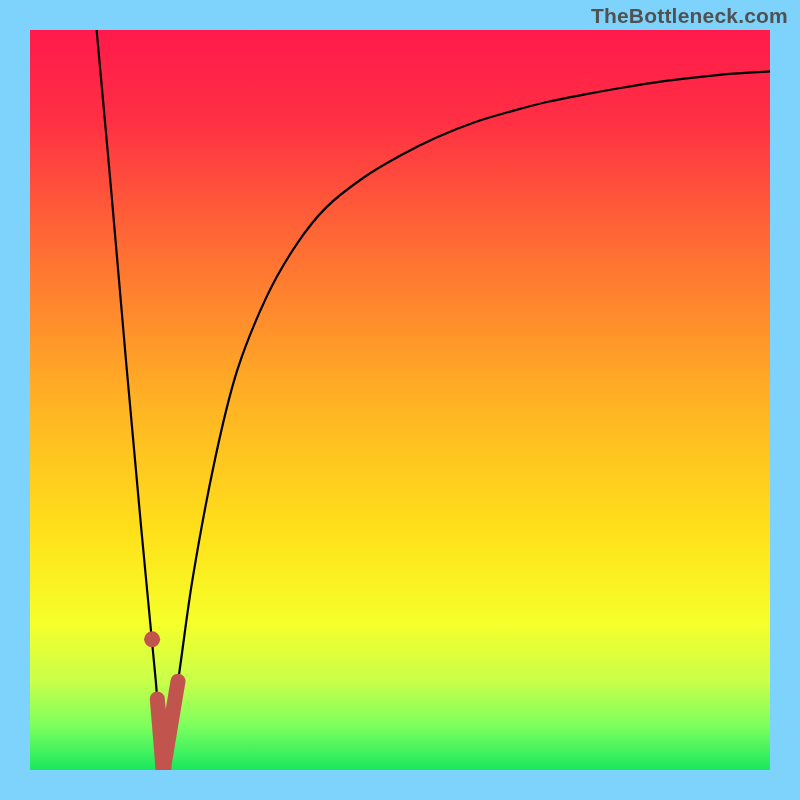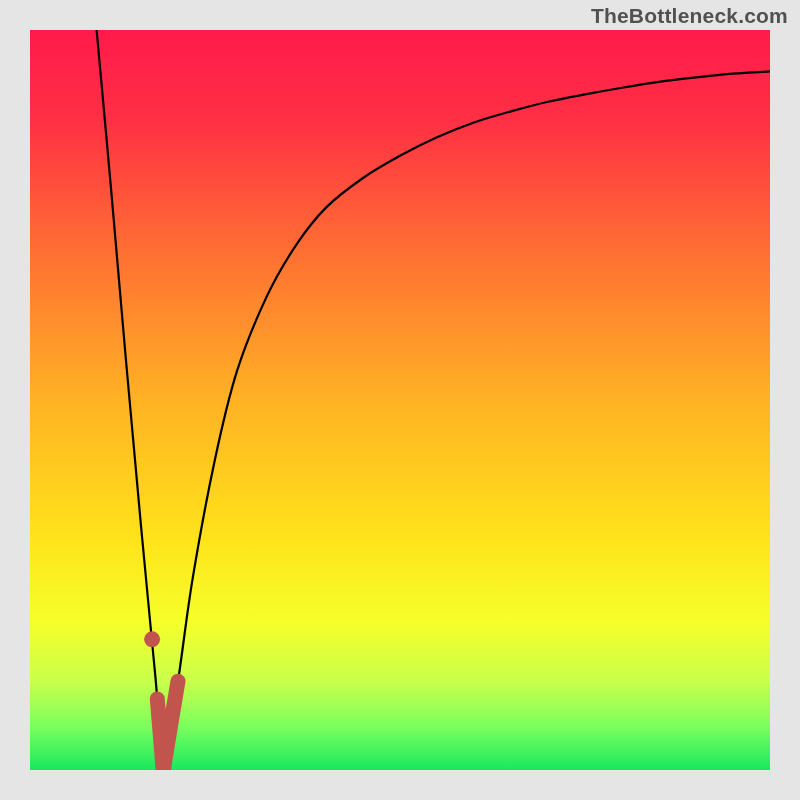--- a/index.html
+++ b/index.html
@@ -9,21 +9,21 @@
     height: 800px;
     background: #000;
     overflow: hidden;
   }
   .frame {
     position: absolute;
     left: 0;
     top: 0;
     width: 800px;
     height: 800px;
-    background: #e5e5e5;
+    background: #7dd3fc;
   }
   .plot {
     position: absolute;
     left: 30px;
     top: 30px;
     width: 740px;
     height: 740px;
     overflow: hidden;
   }
   .attribution {

